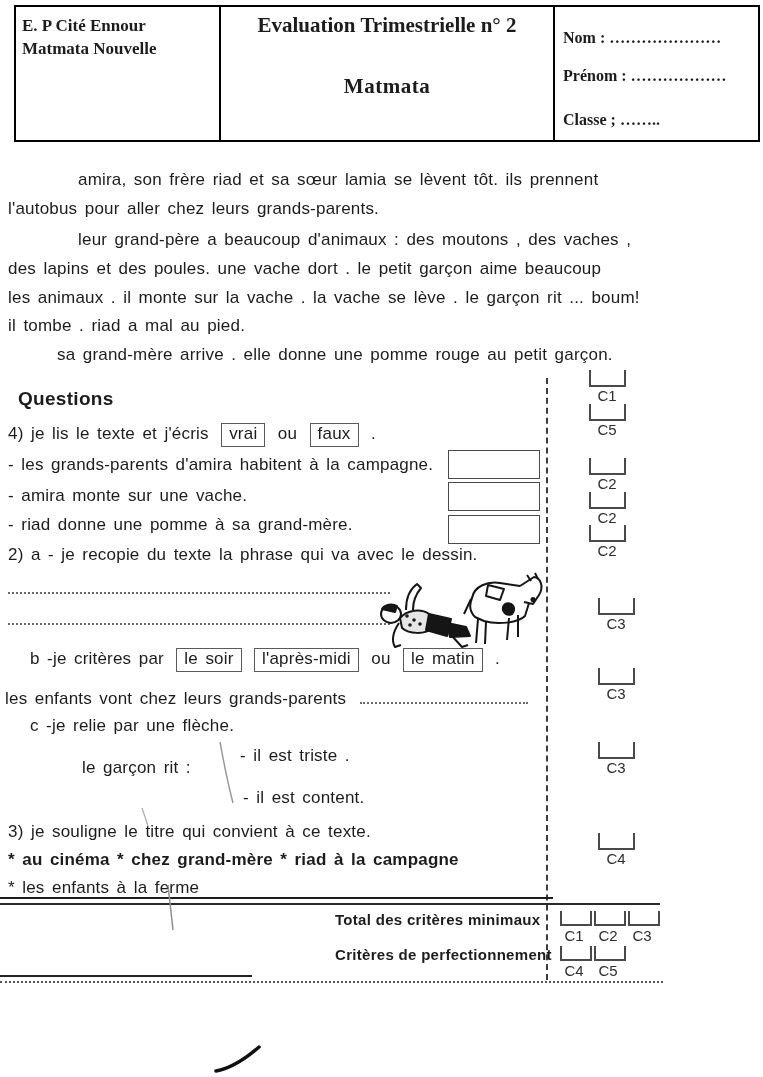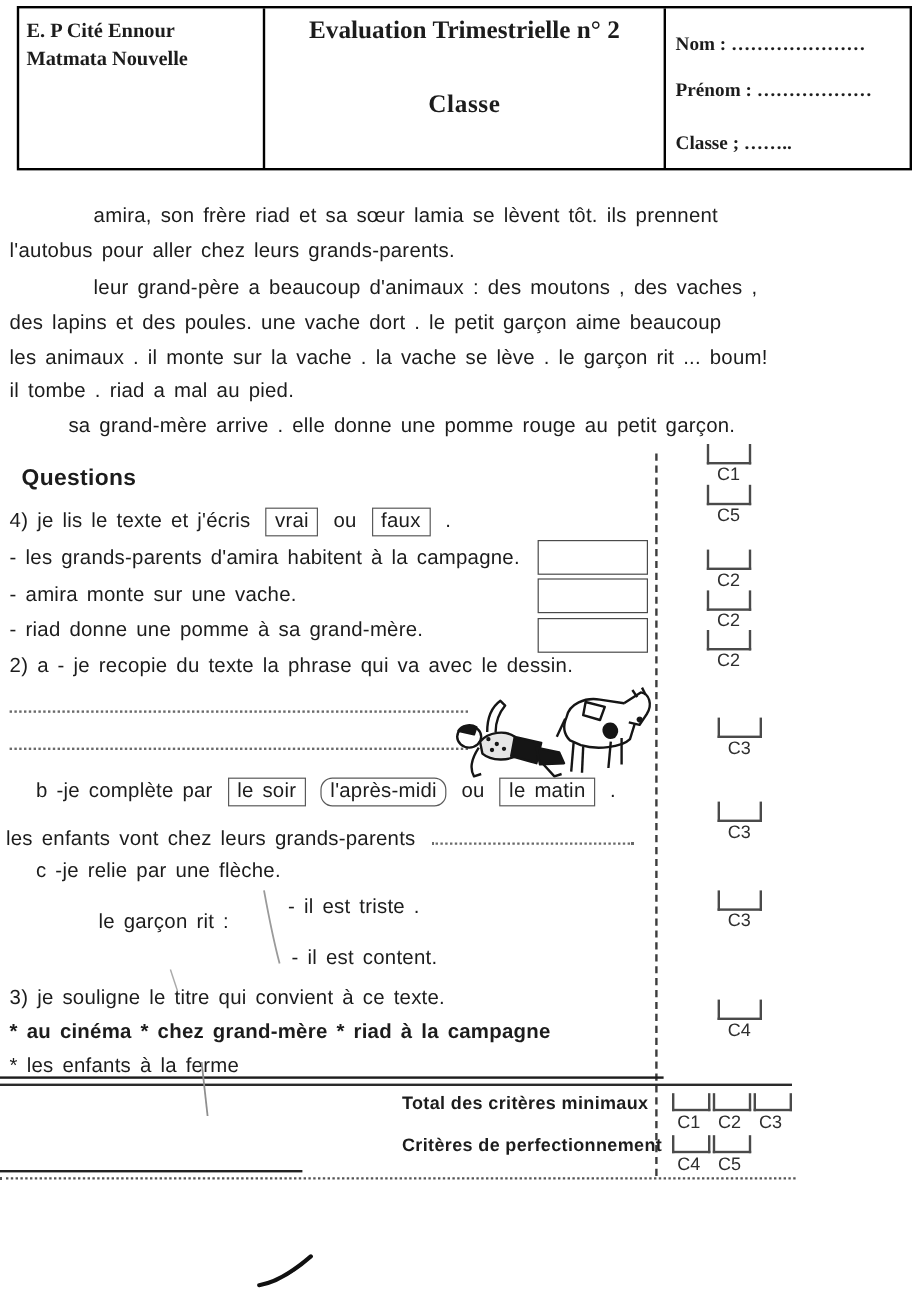--- a/index.html
+++ b/index.html
@@ -45,21 +45,21 @@
 
 <div class="sheet">
 
   <div class="abs hdr">
     <div class="hdr-cell hdr-school">
       <div>E. P Cité Ennour</div>
       <div>Matmata Nouvelle</div>
     </div>
     <div class="hdr-cell hdr-title">
       <div class="t1">Evaluation  Trimestrielle n° 2</div>
-      <div class="t2">Classe</div>
+      <div class="t2">Matmata</div>
     </div>
     <div class="hdr-cell hdr-id">
       <div class="row">
         <span>Nom :</span>
         <span>…………………</span>
       </div>
       <div class="row" style="margin-top:20px;">
         <span>Prénom :</span>
         <span>………………</span>
       </div>
@@ -126,23 +126,23 @@
       <path d="M76,70 L86,81 L92,79"></path>
       <path d="M23,57 C17,66 15,74 19,81 L25,79"></path>
       <circle cx="31" cy="50" r="0.8" fill="#555"></circle>
         <circle cx="38" cy="54" r="0.8" fill="#555"></circle>
       <circle cx="34" cy="59" r="0.8" fill="#555"></circle>
         <circle cx="44" cy="58" r="0.8" fill="#555"></circle>
     </g>
   </svg>
 
   <div class="tl" style="left:30px;top:648px;">
-    <span>b -je complète par</span>
+    <span>b -je critères par</span>
     <span class="wbox">le soir</span>
-    <span class="wbox" style="margin-left:0;border-radius:10px;">l'après-midi</span>
+    <span class="wbox" style="margin-left:0;">l'après-midi</span>
     <span>ou</span>
     <span class="wbox">le matin</span>
     <span>.</span>
   </div>
   <div class="tl" style="left:5px;top:688px;">
     <span>les enfants vont chez leurs grands-parents</span>
     <span class="inline-dots"></span>
   </div>
 
   <div class="tl" style="left:30px;top:716px;">c -je relie par une flèche.</div>

